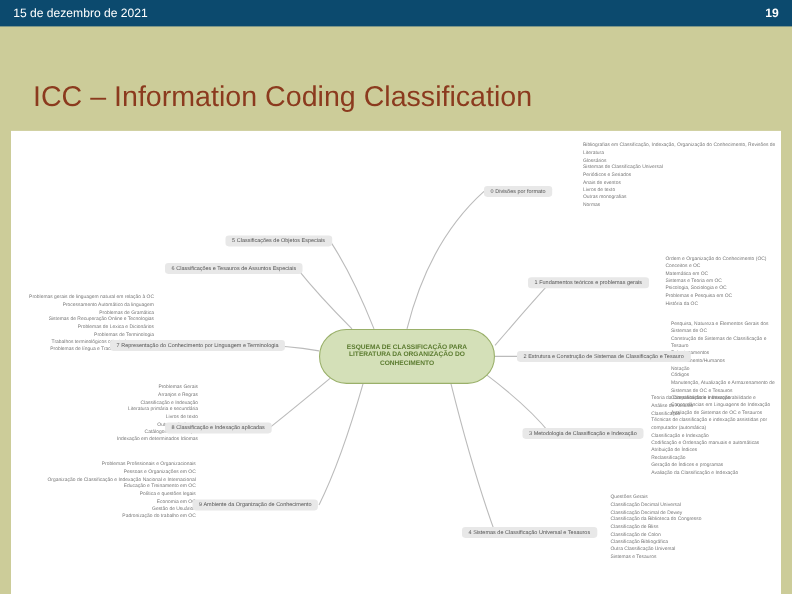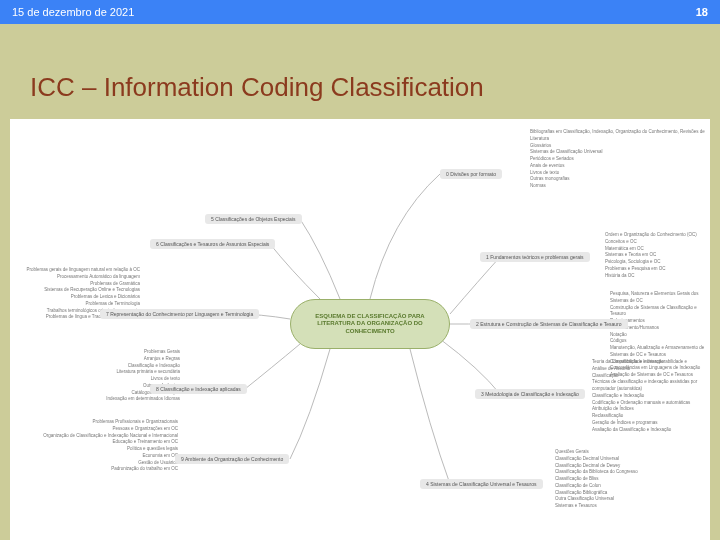--- a/index.html
+++ b/index.html
@@ -7,21 +7,21 @@
     width: 720px;
     height: 540px;
     background: #cccc99;
     font-family: Arial, sans-serif;
     overflow: hidden;
     position: relative;
   }
   .header-bar {
     width: 100%;
     height: 24px;
-    background: #3b82f6;
+    background: #0c4a6e;
     display: flex;
     justify-content: space-between;
     align-items: center;
     padding: 0 12px;
     color: #fff;
     font-size: 11px;
   }
   .page-number { font-weight: bold; }
   .title {
     color: #8b3a1e;
@@ -82,21 +82,21 @@
     top: 0; left: 0;
     width: 100%; height: 100%;
     z-index: 1;
   }
 </style>
 </head>
 <body>
 
 <div class="header-bar">
   <span>15 de dezembro de 2021</span>
-  <span class="page-number">18</span>
+  <span class="page-number">19</span>
 </div>
 
 <h1 class="title">ICC – Information Coding Classification</h1>
 
 <div class="diagram-area">
 
   <svg class="lines">
     <path d="M 360 180 Q 380 100 430 55" stroke="#bbb" fill="none" stroke-width="1"></path>
     <path d="M 440 195 Q 470 160 490 138" stroke="#bbb" fill="none" stroke-width="1"></path>
     <path d="M 440 205 Q 480 205 500 205" stroke="#bbb" fill="none" stroke-width="1"></path>

